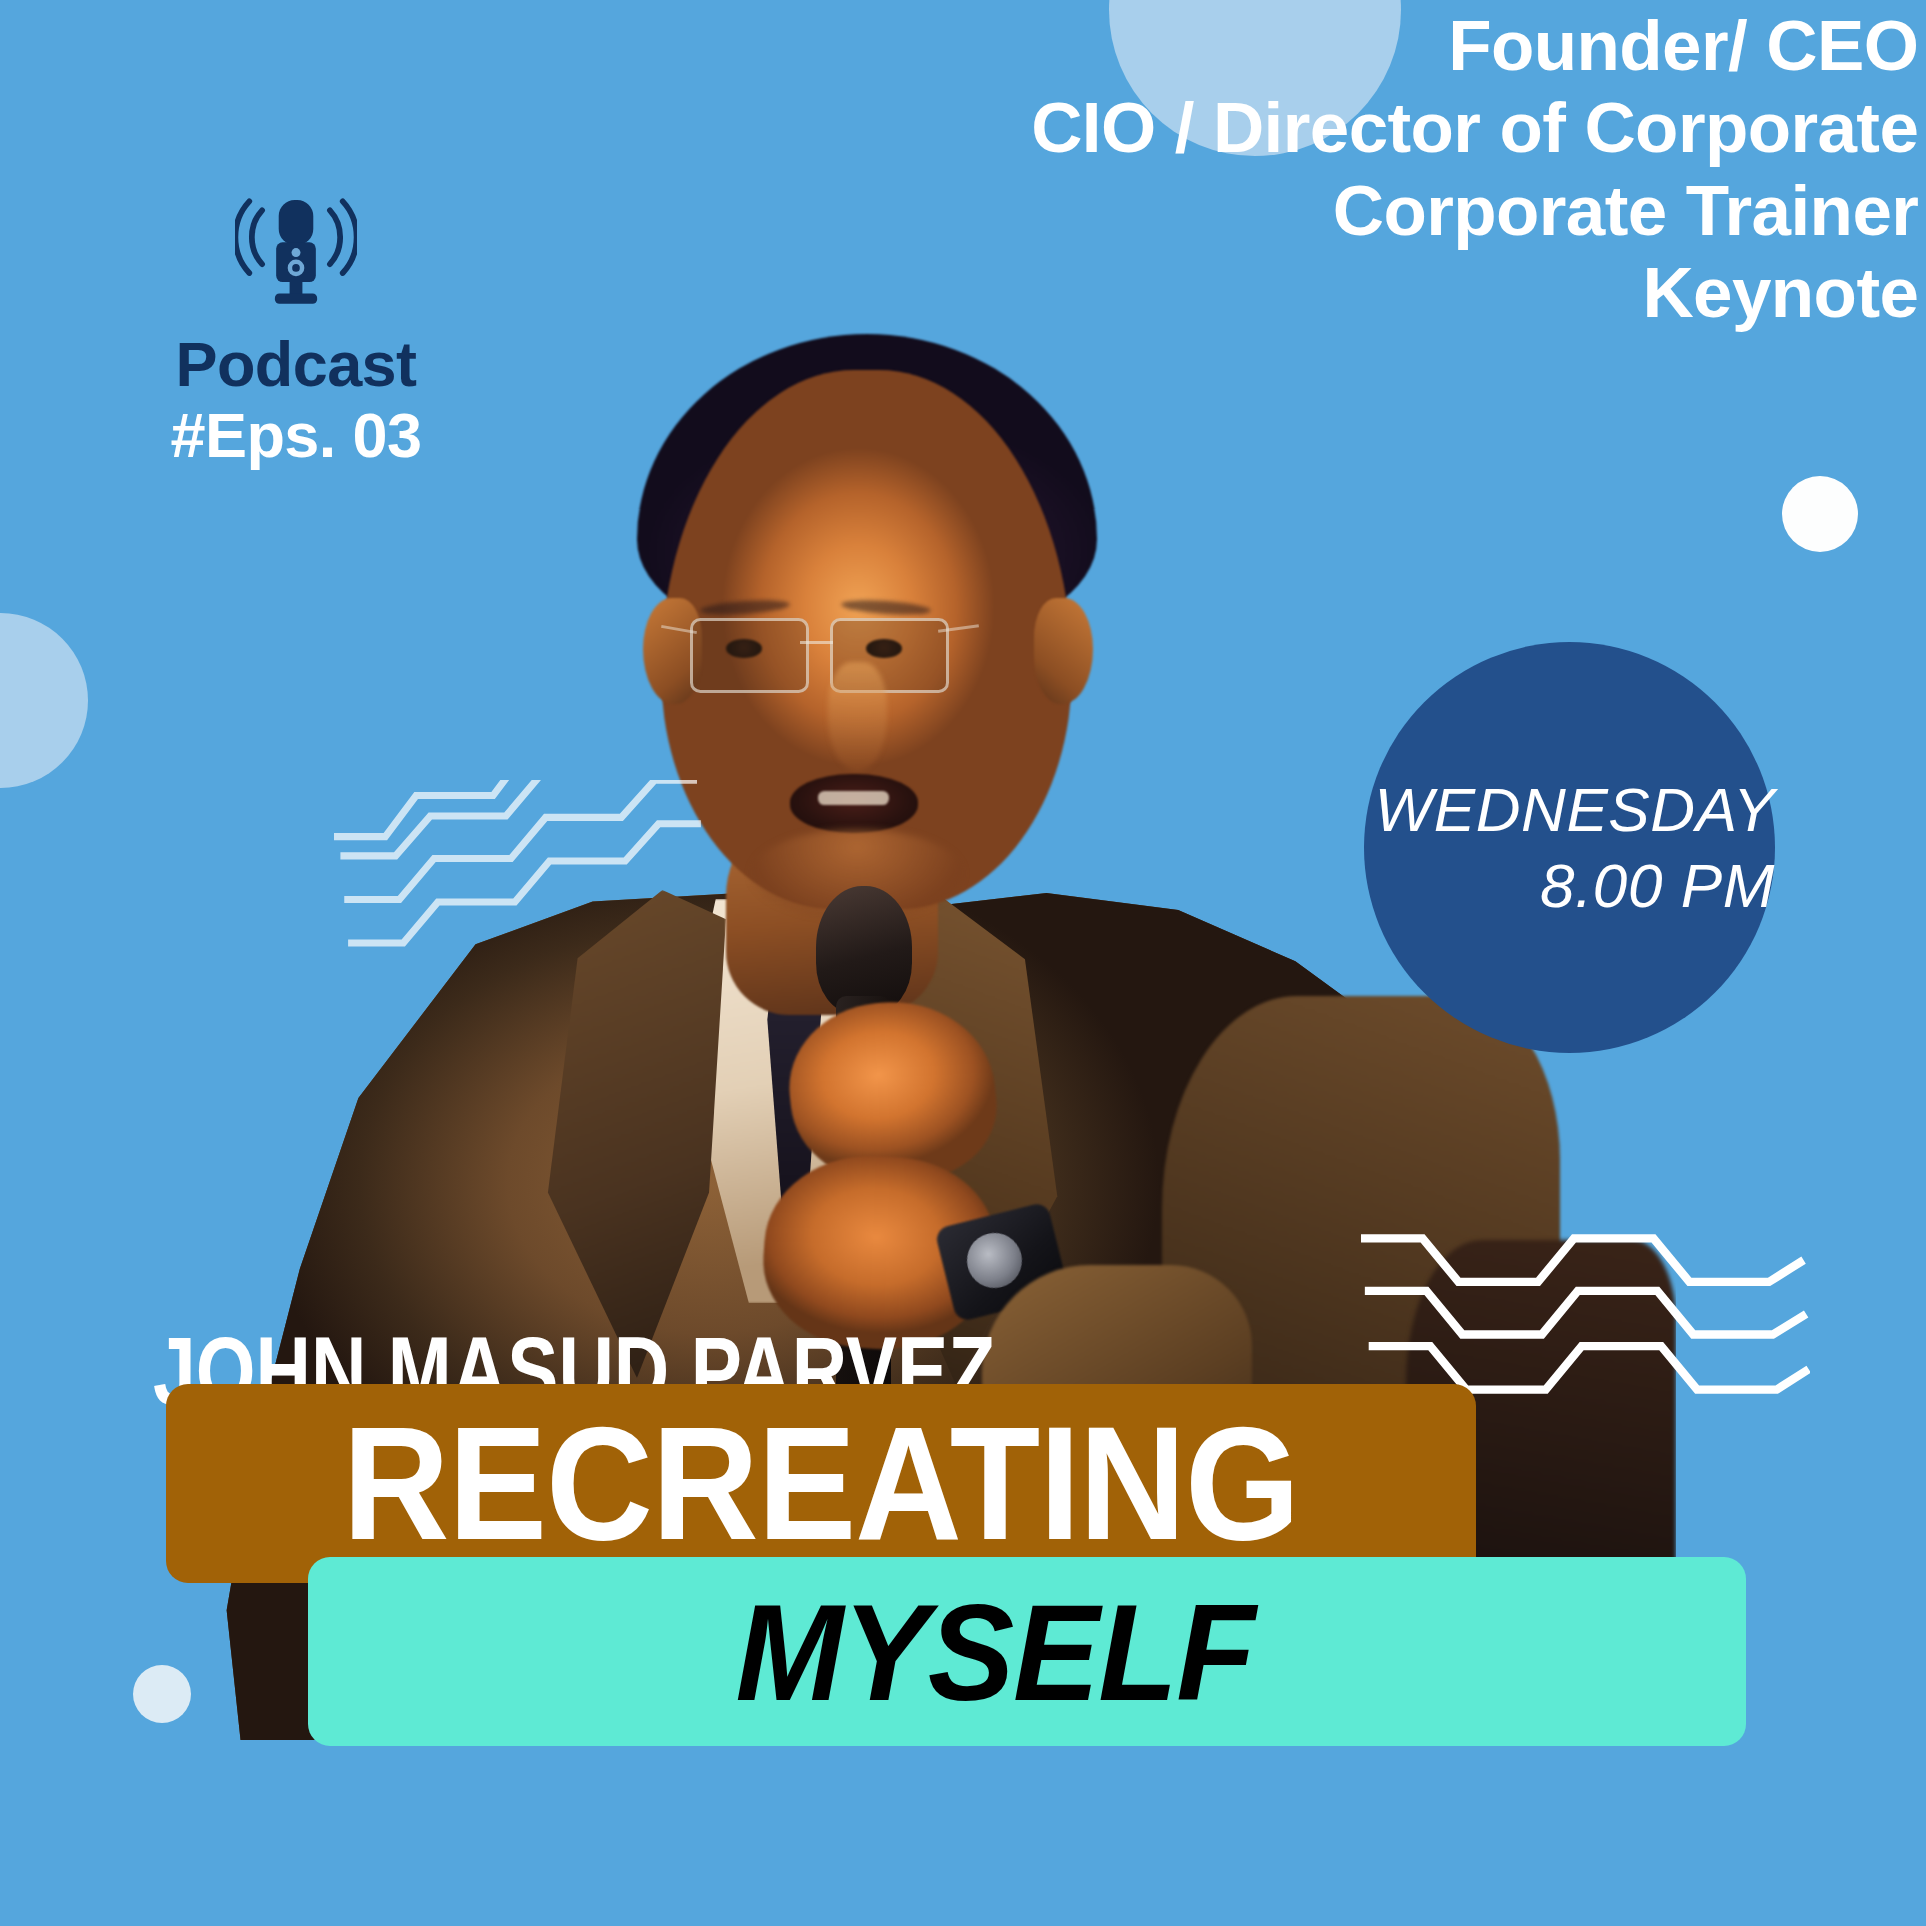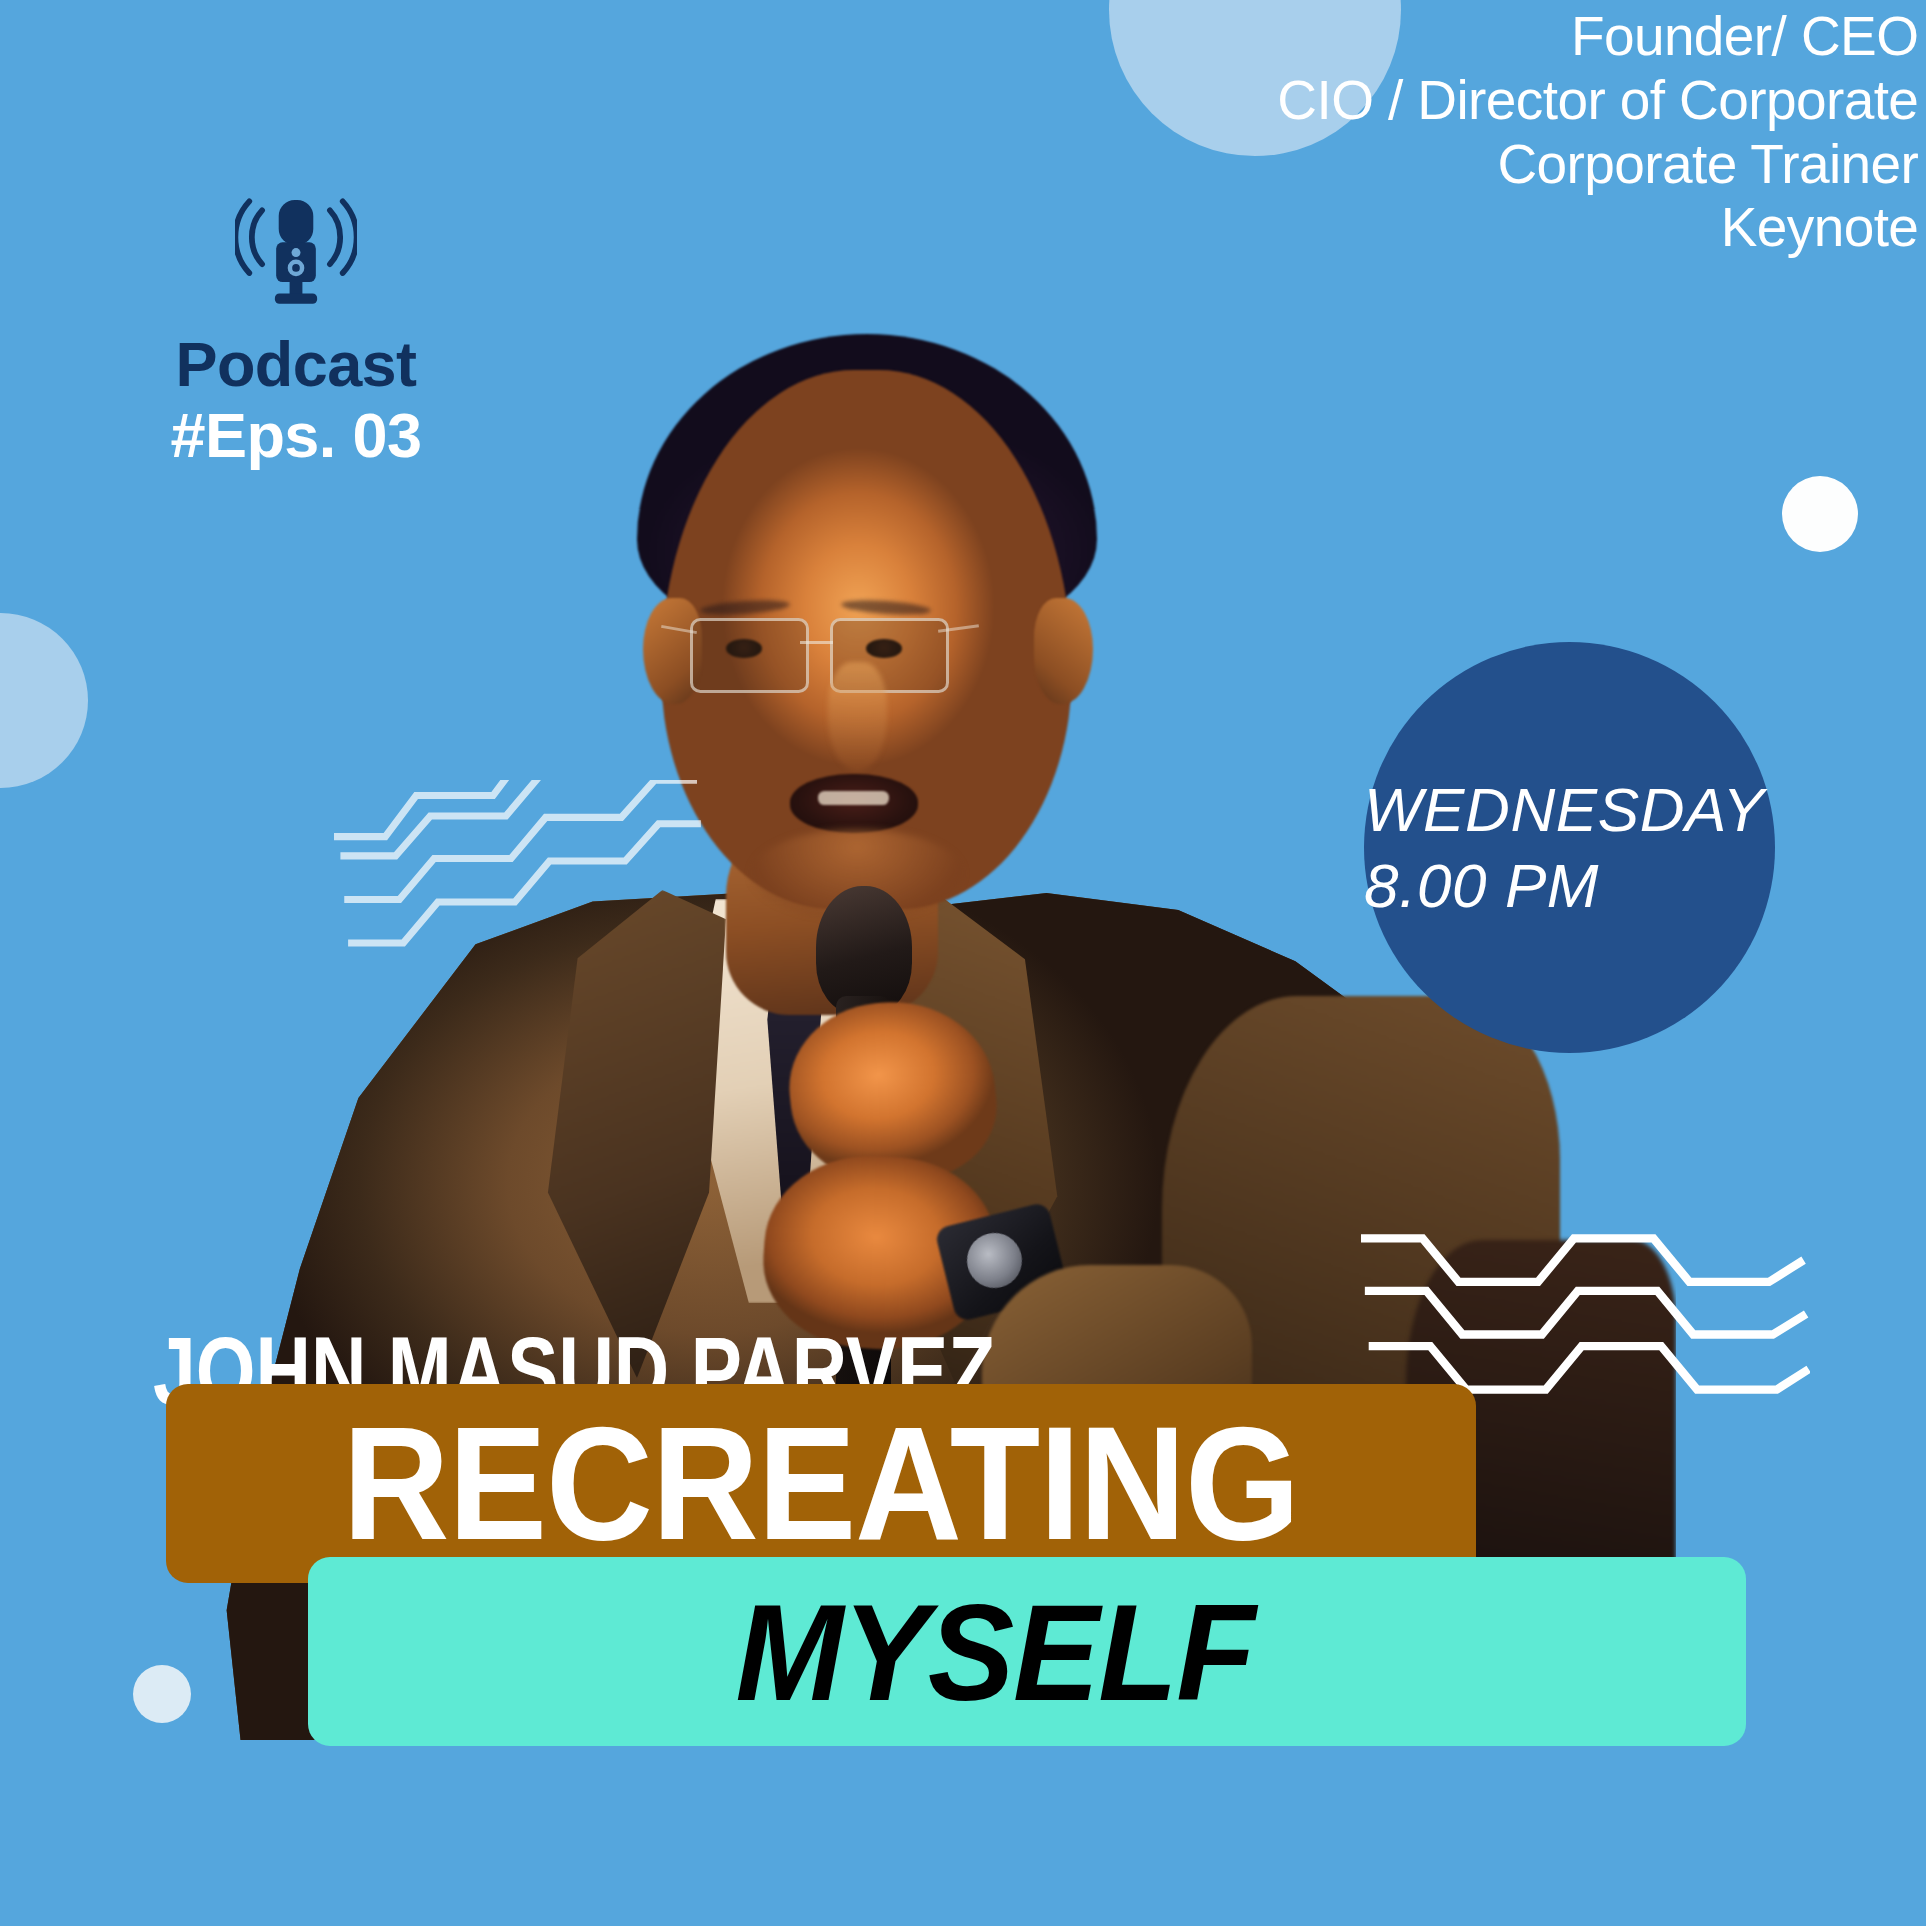--- a/index.html
+++ b/index.html
@@ -225,30 +225,30 @@
   }
   #eps-word{
     font-size:63px;font-weight:700;color:#FFFFFF;letter-spacing:-0.6px;
     line-height:1.12;margin:4px;
   }
 
   
   #roles{
     position:absolute;right:7.7px;top:5.1px;width:1220px;
     text-align:right;color:#FFFFFF;
-    font-size:55px;font-weight:400;line-height:1.16;
+    font-size:71px;font-weight:700;line-height:1.16;
     letter-spacing:-0.6px;
   }
   #roles div{white-space:nowrap;}
 
   
   #schedule{
     position:absolute;left:1364px;top:642px;width:411px;height:411px;
     border-radius:50%;background:#23508C;
-    display:flex;flex-direction:column;align-items:flex-start;justify-content:center;
+    display:flex;flex-direction:column;align-items:flex-end;justify-content:center;
   }
   #schedule .line{
     color:#FFFFFF;font-style:italic;font-weight:400;
     font-size:62px;line-height:1.22;letter-spacing:0.6px;white-space:nowrap;
   }
 
   
   #speaker-name{
     position:absolute;left:153px;top:1323px;
     color:#FFFFFF;font-size:96px;font-weight:700;

